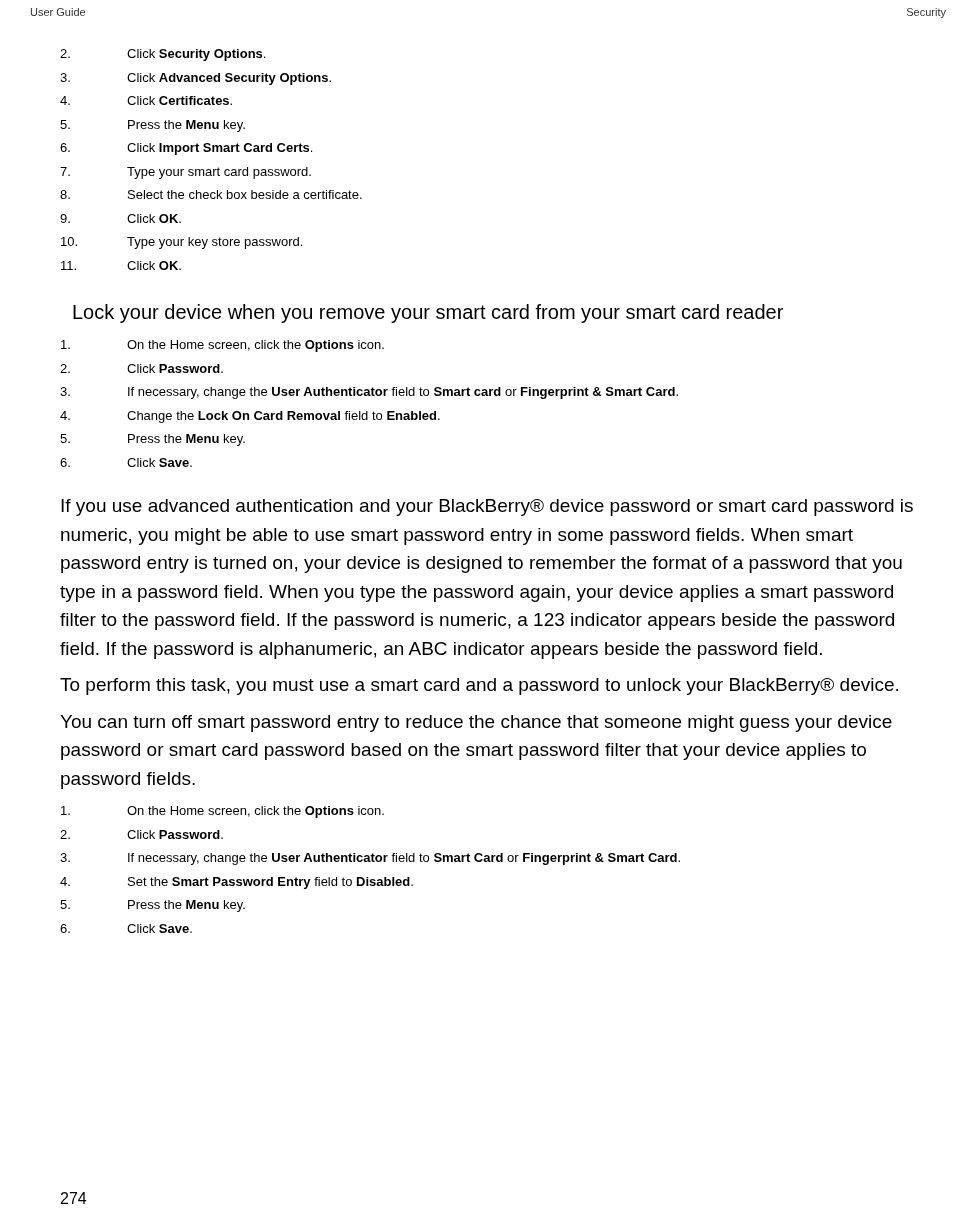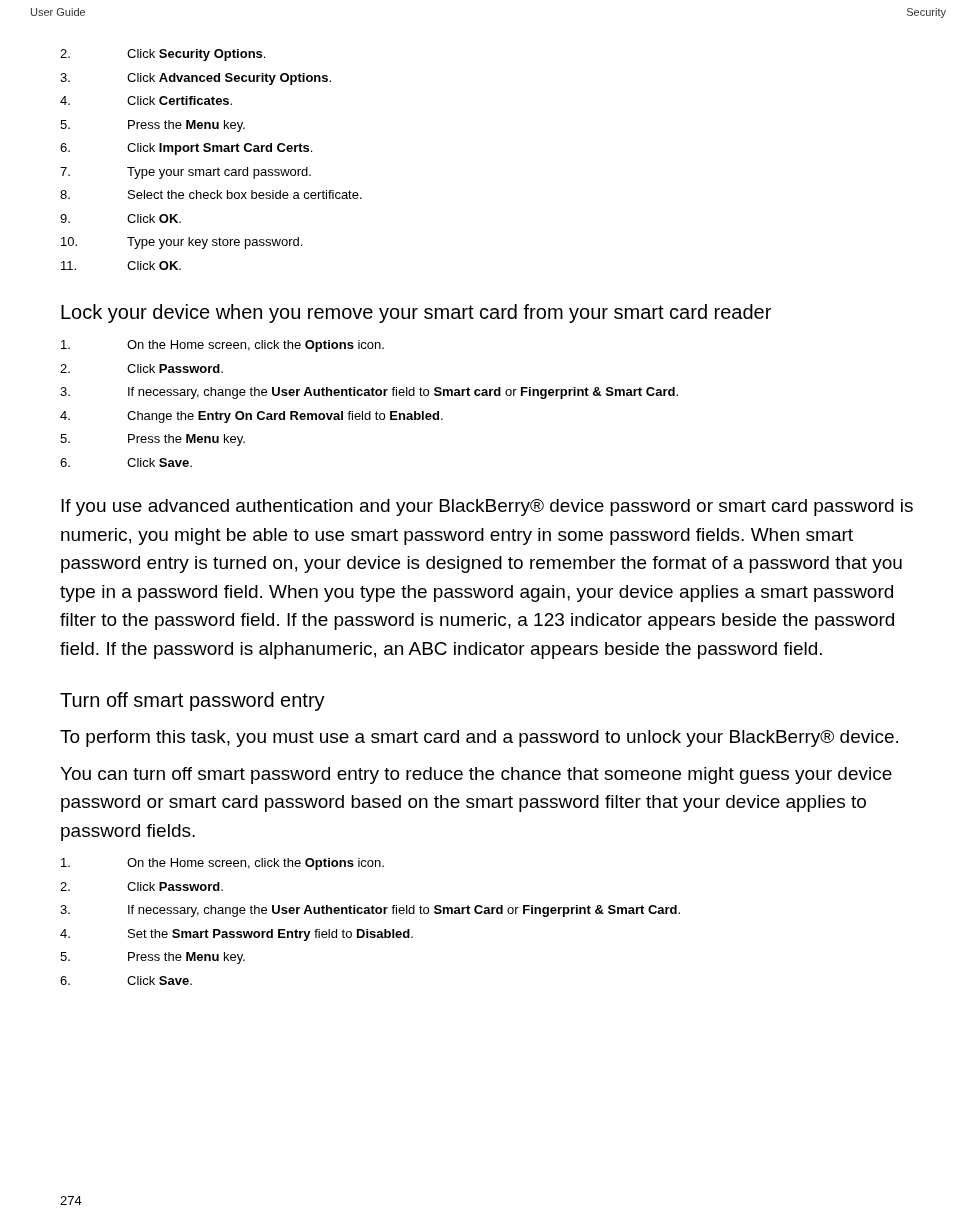--- a/index.html
+++ b/index.html
@@ -57,35 +57,35 @@
 
     .step-text strong {
       font-weight: bold;
     }
 
     h2.section-heading {
       font-family: Arial, Helvetica, sans-serif;
       font-size: 20px;
       font-weight: normal;
       color: #000;
-      margin: 24px 0 10px 0;
+      margin: 24px 0 10px 12px;
       line-height: 1.3;
     }
 
     .section-para {
       font-size: 19px;
       line-height: 1.5;
       margin-bottom: 8px;
     }
 
     .page-footer {
       position: absolute;
       bottom: 20px;
       left: 60px;
-      font-size: 13px;
+      font-size: 16px;
       color: #000;
     }
   </style>
 </head>
 <body>
 
 <div class="page-header">
   <span>User Guide</span>
   <span>Security</span>
 </div>
@@ -144,37 +144,36 @@
       <li>
         <span class="step-num">2.</span>
         <span class="step-text">Click <strong>Password</strong>.</span>
       </li>
       <li>
         <span class="step-num">3.</span>
         <span class="step-text">If necessary, change the <strong>User Authenticator</strong> field to <strong>Smart card</strong> or <strong>Fingerprint &amp; Smart Card</strong>.</span>
       </li>
       <li>
         <span class="step-num">4.</span>
-        <span class="step-text">Change the <strong>Entry On Card Removal</strong> field to <strong>Enabled</strong>.</span>
+        <span class="step-text">Change the <strong>Lock On Card Removal</strong> field to <strong>Enabled</strong>.</span>
       </li>
       <li>
         <span class="step-num">5.</span>
         <span class="step-text">Press the <strong>Menu</strong> key.</span>
       </li>
       <li>
         <span class="step-num">6.</span>
         <span class="step-text">Click <strong>Save</strong>.</span>
       </li>
     </ol>
 
   <div id="section2-paras">
       <p class="section-para">If you use advanced authentication and your BlackBerry® device password or smart card password is numeric, you might be able to use smart password entry in some password fields. When smart password entry is turned on, your device is designed to remember the format of a password that you type in a password field. When you type the password again, your device applies a smart password filter to the password field. If the password is numeric, a 123 indicator appears beside the password field. If the password is alphanumeric, an ABC indicator appears beside the password field.</p>
     </div>
 
-  <h2 class="section-heading">Turn off smart password entry</h2>
   <div id="section3-paras">
       <p class="section-para">To perform this task, you must use a smart card and a password to unlock your BlackBerry® device.</p>
       <p class="section-para">You can turn off smart password entry to reduce the chance that someone might guess your device password or smart card password based on the smart password filter that your device applies to password fields.</p>
     </div>
   <ol class="steps-list" id="section3-steps">
   <li>
         <span class="step-num">1.</span>
         <span class="step-text">On the Home screen, click the <strong>Options</strong> icon.</span>
       </li>
       <li>

